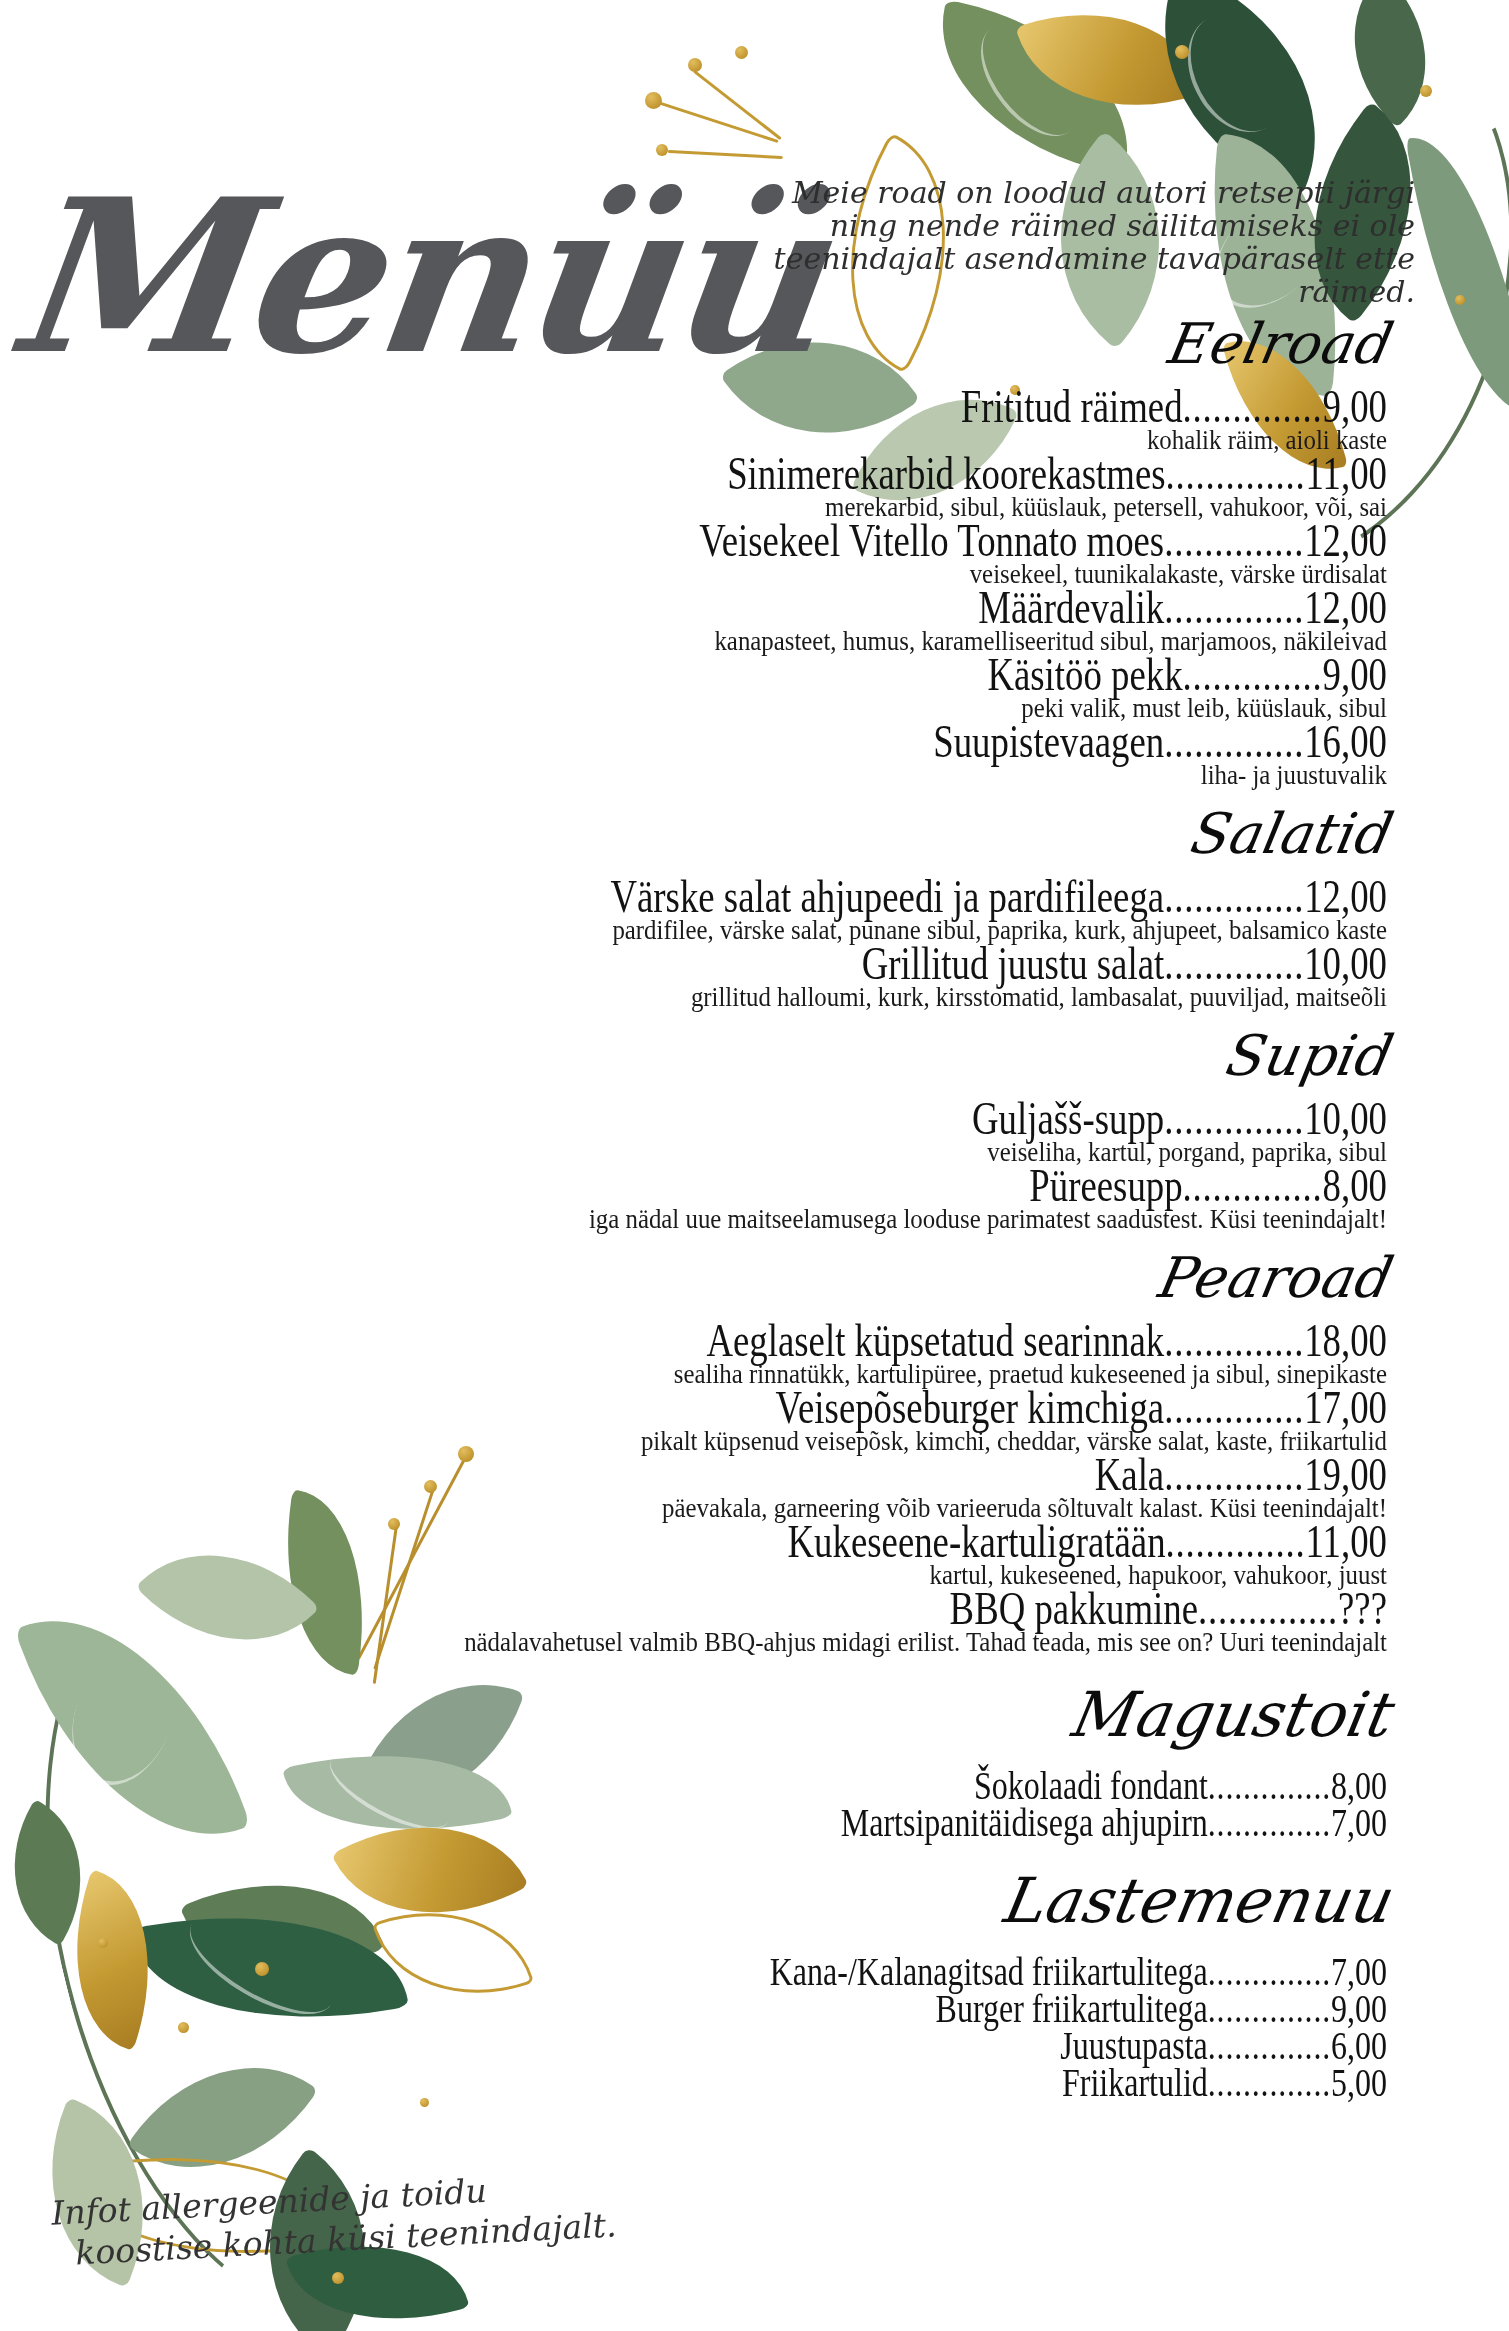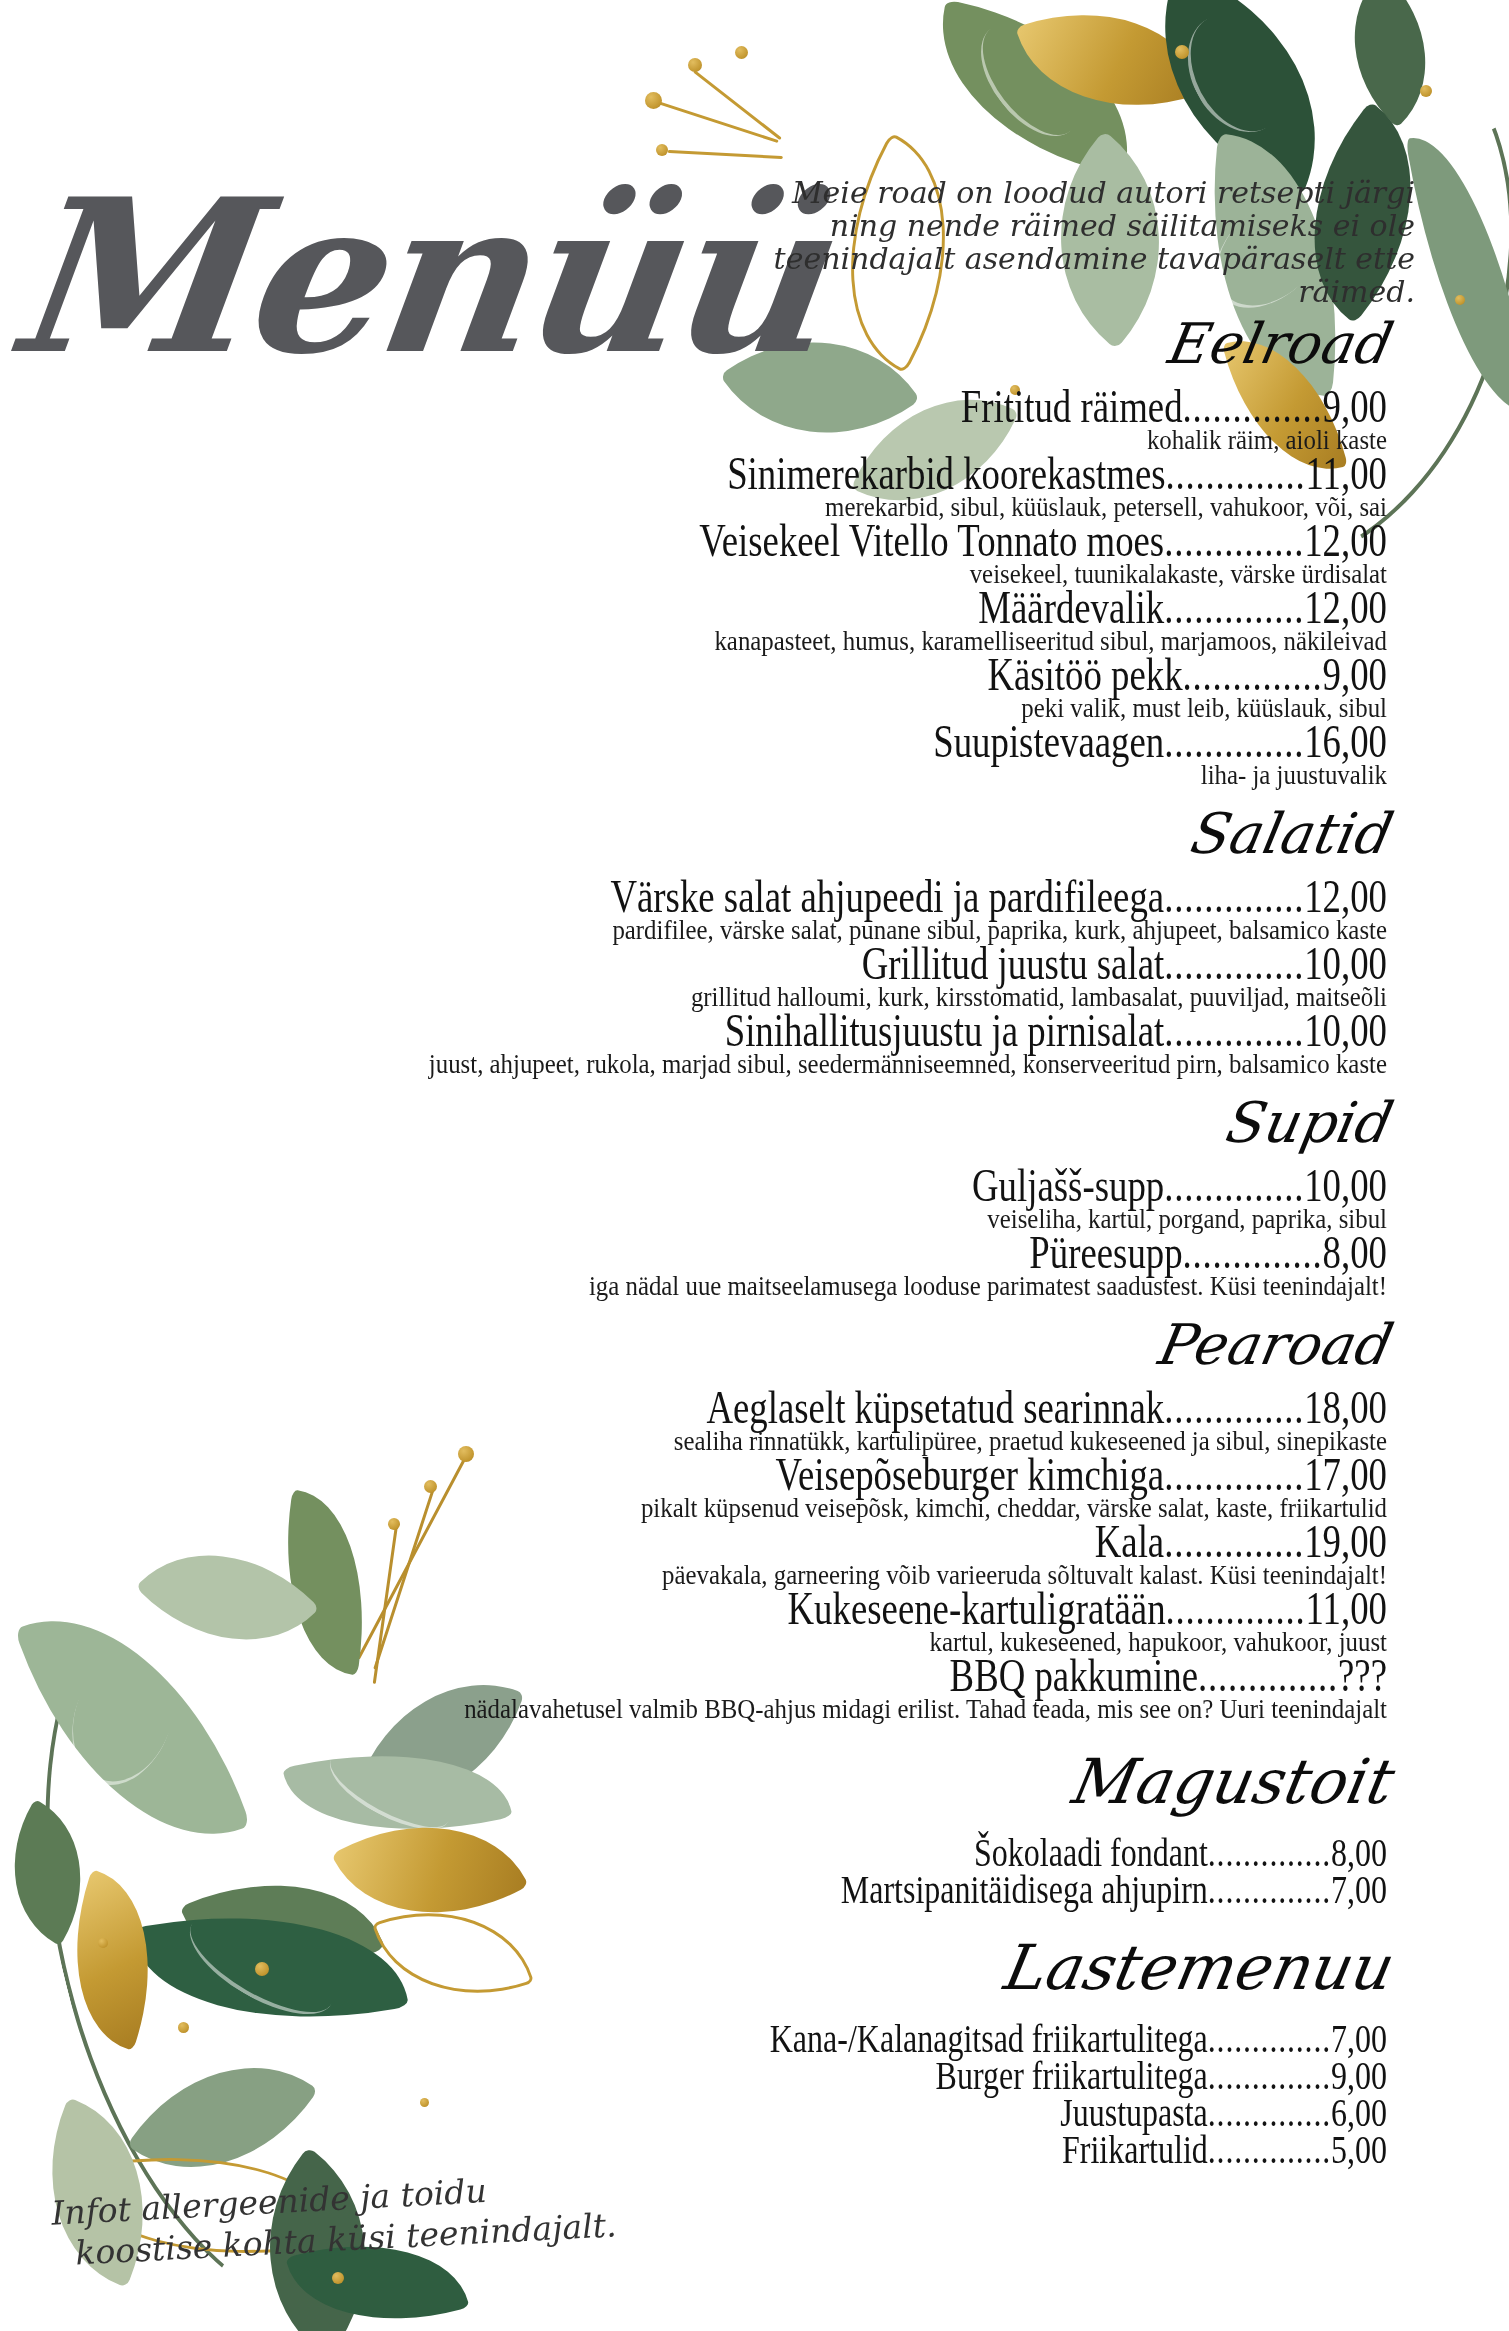--- a/index.html
+++ b/index.html
@@ -162,24 +162,20 @@
       <section class="section">
         <div class="section-heading">Salatid</div>
         <div class="menu-item">
           <div class="item-line"><span class="item-name">Värske salat ahjupeedi ja pardifileega</span><span class="dots">..............</span><span class="item-price">12,00</span></div>
           <div class="item-desc">pardifilee, värske salat, punane sibul, paprika, kurk, ahjupeet, balsamico kaste</div>
         </div>
         <div class="menu-item">
           <div class="item-line"><span class="item-name">Grillitud juustu salat</span><span class="dots">..............</span><span class="item-price">10,00</span></div>
           <div class="item-desc">grillitud halloumi, kurk, kirsstomatid, lambasalat, puuviljad, maitseõli</div>
         </div>
-        <div class="menu-item">
-          <div class="item-line"><span class="item-name">Sinihallitusjuustu ja pirnisalat</span><span class="dots">..............</span><span class="item-price">10,00</span></div>
-          <div class="item-desc">juust, ahjupeet, rukola, marjad sibul, seedermänniseemned, konserveeritud pirn, balsamico kaste</div>
-        </div>
       </section>
       <section class="section">
         <div class="section-heading">Supid</div>
         <div class="menu-item">
           <div class="item-line"><span class="item-name">Guljašš-supp</span><span class="dots">..............</span><span class="item-price">10,00</span></div>
           <div class="item-desc">veiseliha, kartul, porgand, paprika, sibul</div>
         </div>
         <div class="menu-item">
           <div class="item-line"><span class="item-name">Püreesupp</span><span class="dots">..............</span><span class="item-price">8,00</span></div>
           <div class="item-desc">iga nädal uue maitseelamusega looduse parimatest saadustest. Küsi teenindajalt!</div>

